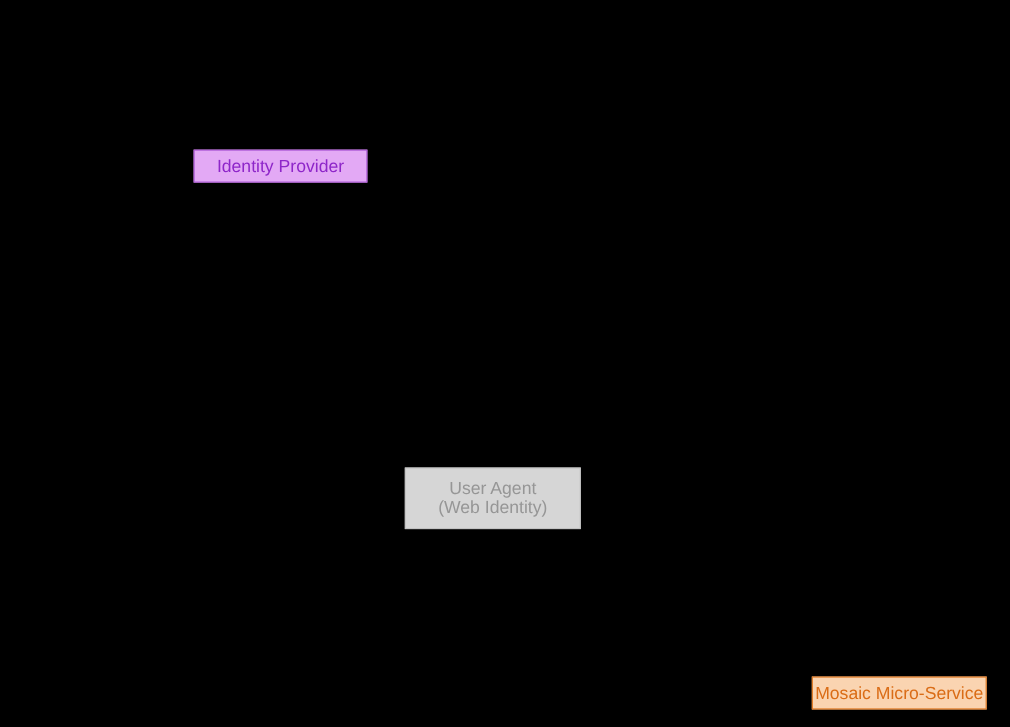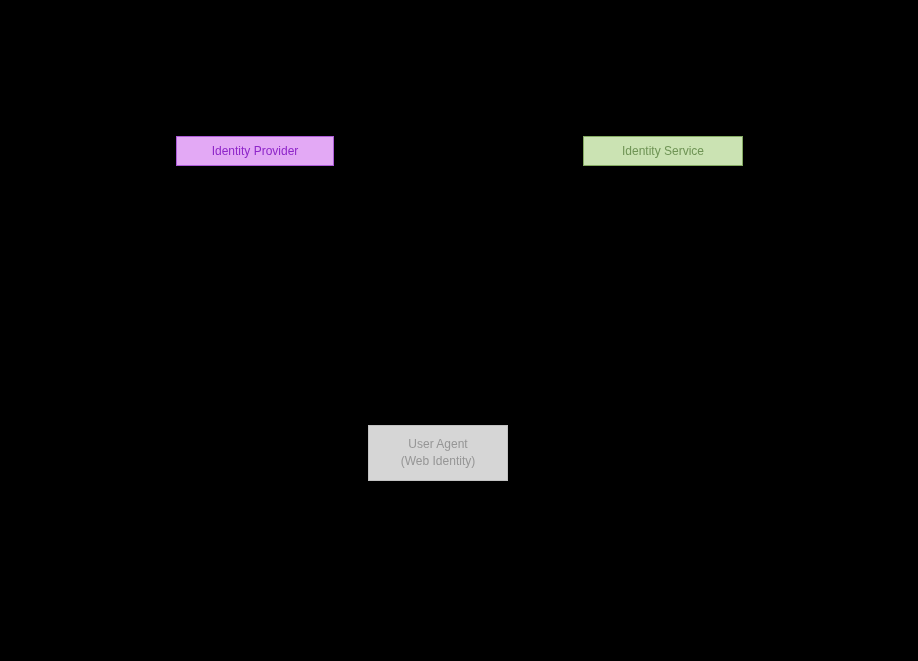--- a/index.html
+++ b/index.html
@@ -16,41 +16,41 @@
   }
   .node {
     position: absolute;
     box-sizing: border-box;
     border: 1px solid;
     display: flex;
     flex-direction: column;
     align-items: center;
     justify-content: center;
     text-align: center;
-    font-size: 12px;
+    font-size: 16px;
     line-height: 17px;
     white-space: nowrap;
   }
   #node-identity-provider   { left: 176px; top: 136px; width: 158px; height: 30px; }
   #node-identity-service    { left: 583px; top: 136px; width: 160px; height: 30px; }
-  #node-user-agent          { left: 368px; top: 425px; width: 140px; height: 56px; }
+  #node-user-agent          { left: 368px; top: 425px; width: 160px; height: 56px; }
   #node-mosaic-micro-service{ left: 738px; top: 615px; width: 159px; height: 30px; }
 </style>
 </head>
 <body>
 
 <div id="diagram-canvas" style="background-color: rgb(0, 0, 0);">
 
   <div class="node" id="node-identity-provider" style="background-color: rgb(227, 169, 245); border-color: rgb(173, 91, 216); color: rgb(142, 38, 201);">
     <span>Identity Provider</span>
   </div>
 
-  <div class="node" id="node-identity-service" style="background-color: rgb(203, 227, 179); border-color: rgb(132, 170, 98); color: rgb(111, 148, 85);">
-    <span>Identity Service</span>
-  </div>
 
   <div class="node" id="node-user-agent" style="background-color: rgb(214, 214, 214); border-color: rgb(194, 194, 194); color: rgb(150, 150, 150);">
     <span>User Agent</span>
     <span>(Web Identity)</span>
   </div>
 
+  <div class="node" id="node-mosaic-micro-service" style="background-color: rgb(250, 212, 177); border-color: rgb(224, 117, 28); color: rgb(218, 108, 22);">
+    <span>Mosaic Micro-Service</span>
+  </div>
 
 </div>
 
 </body></html>

